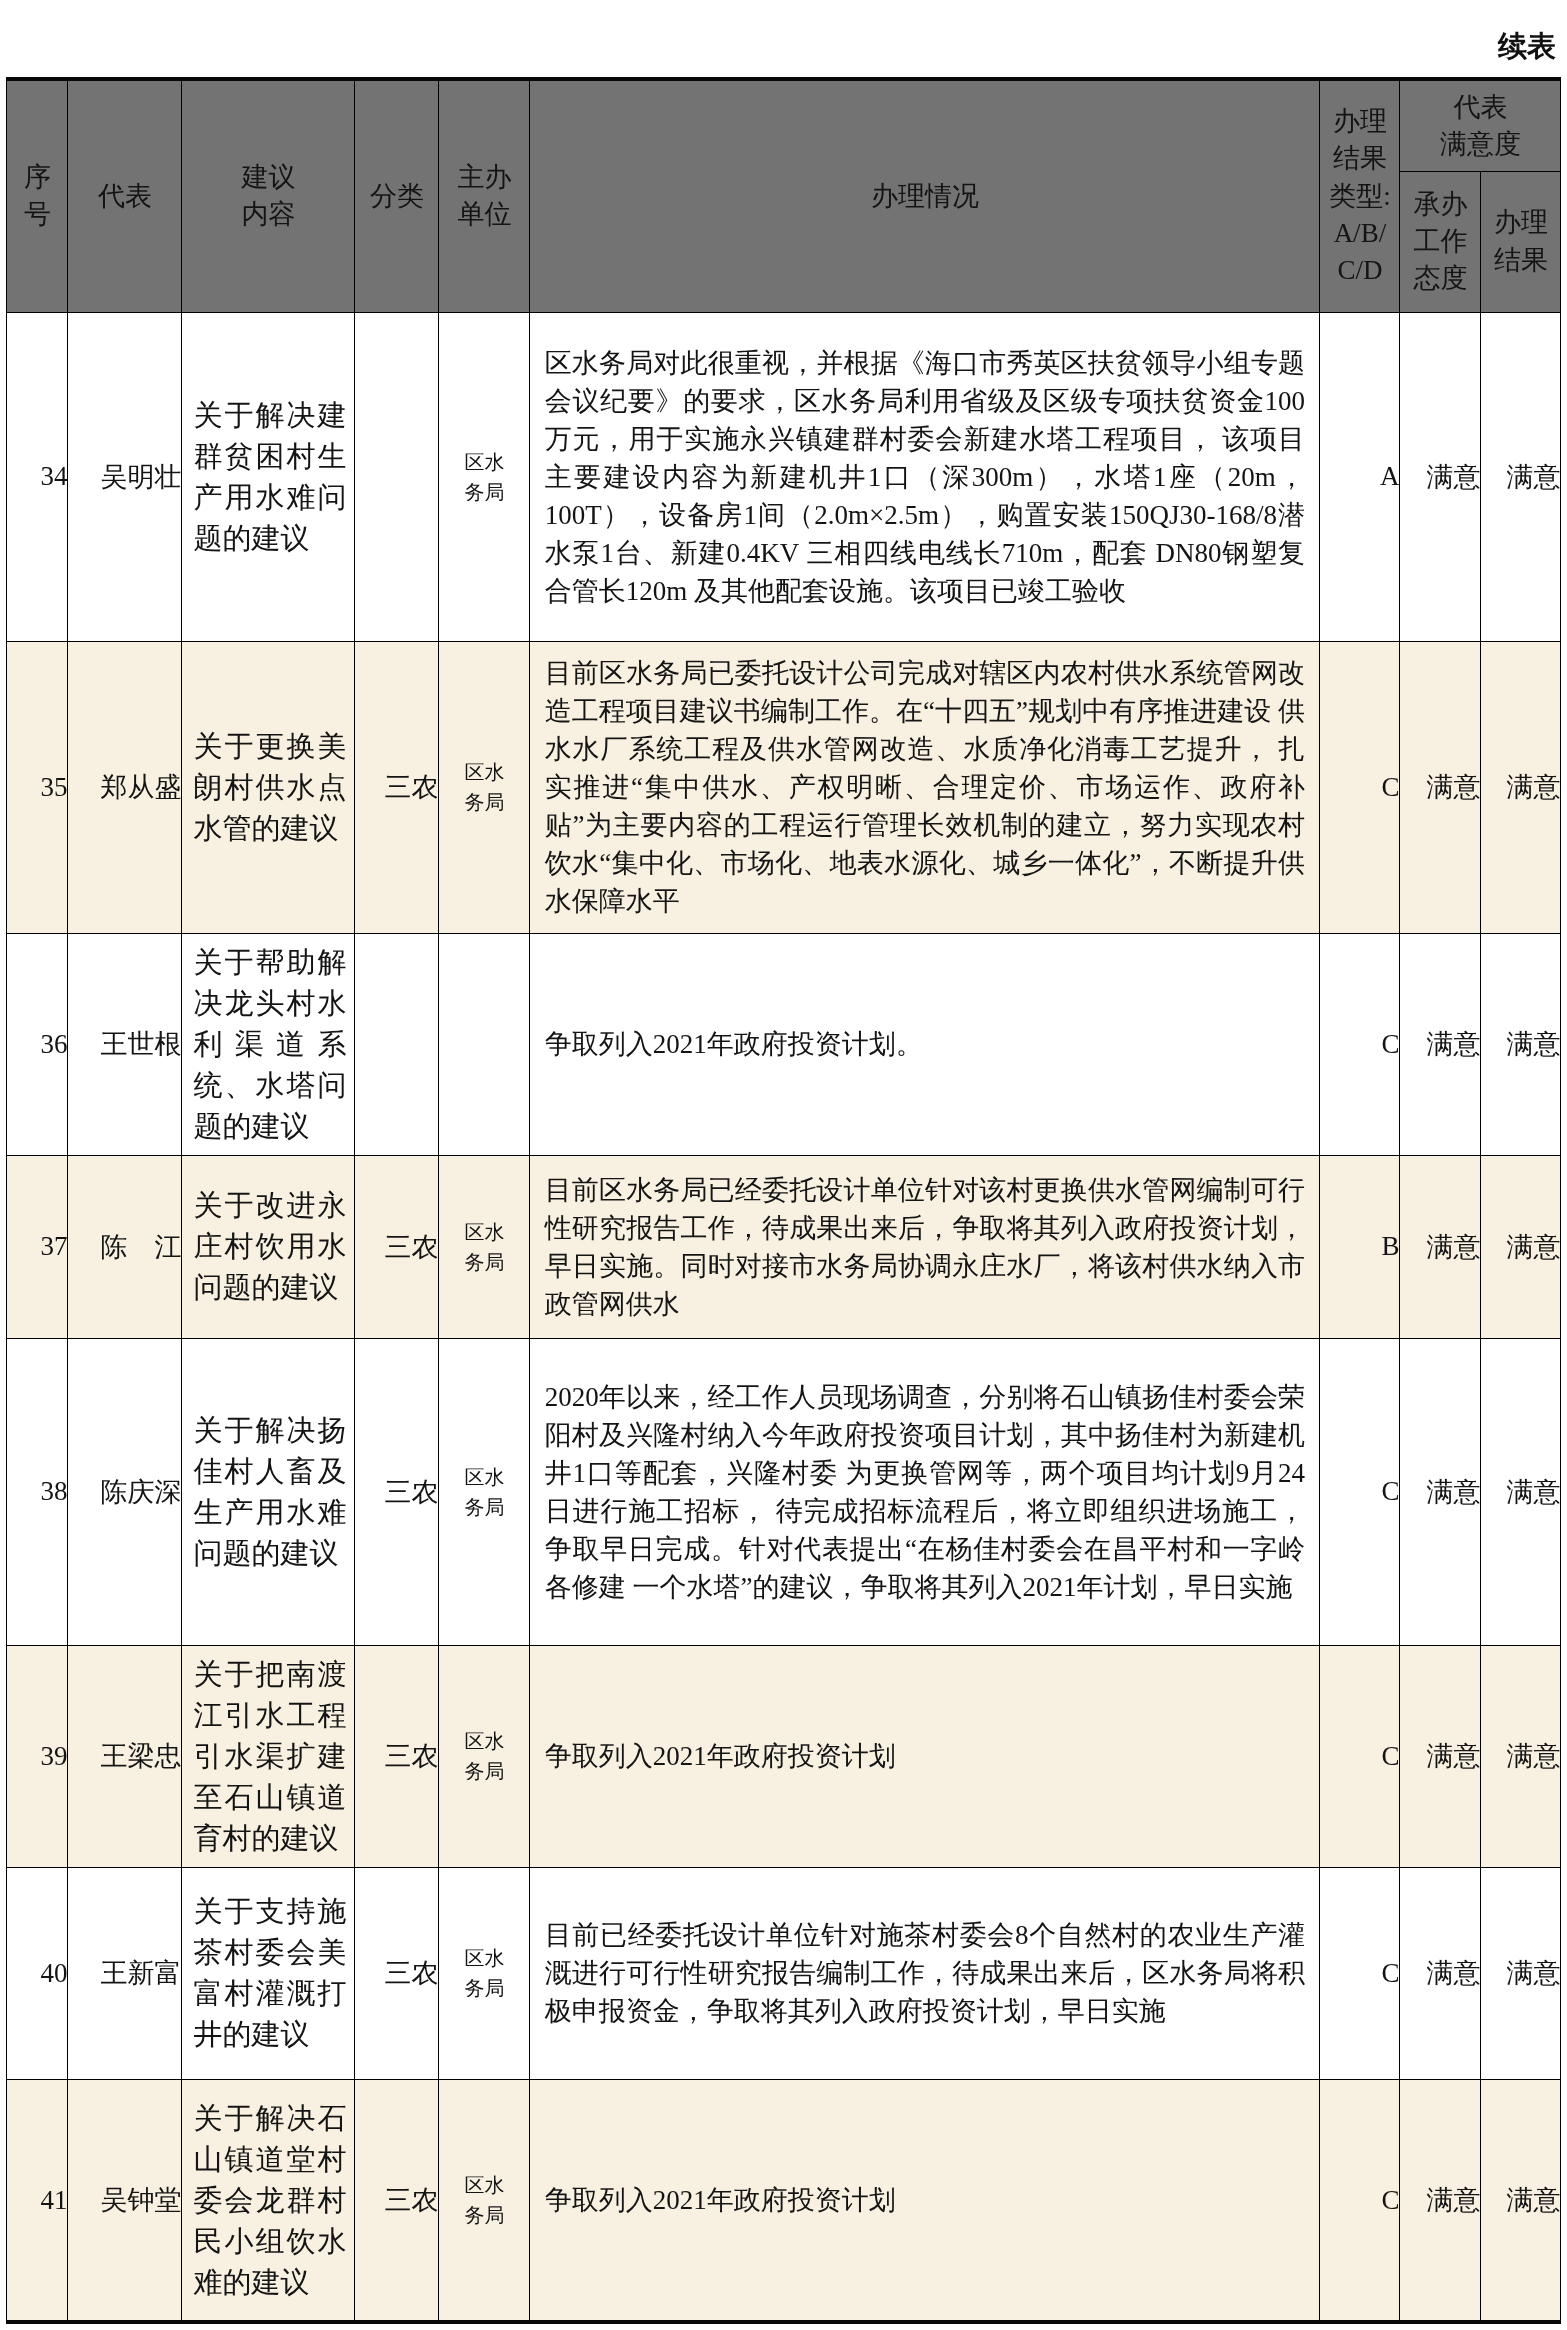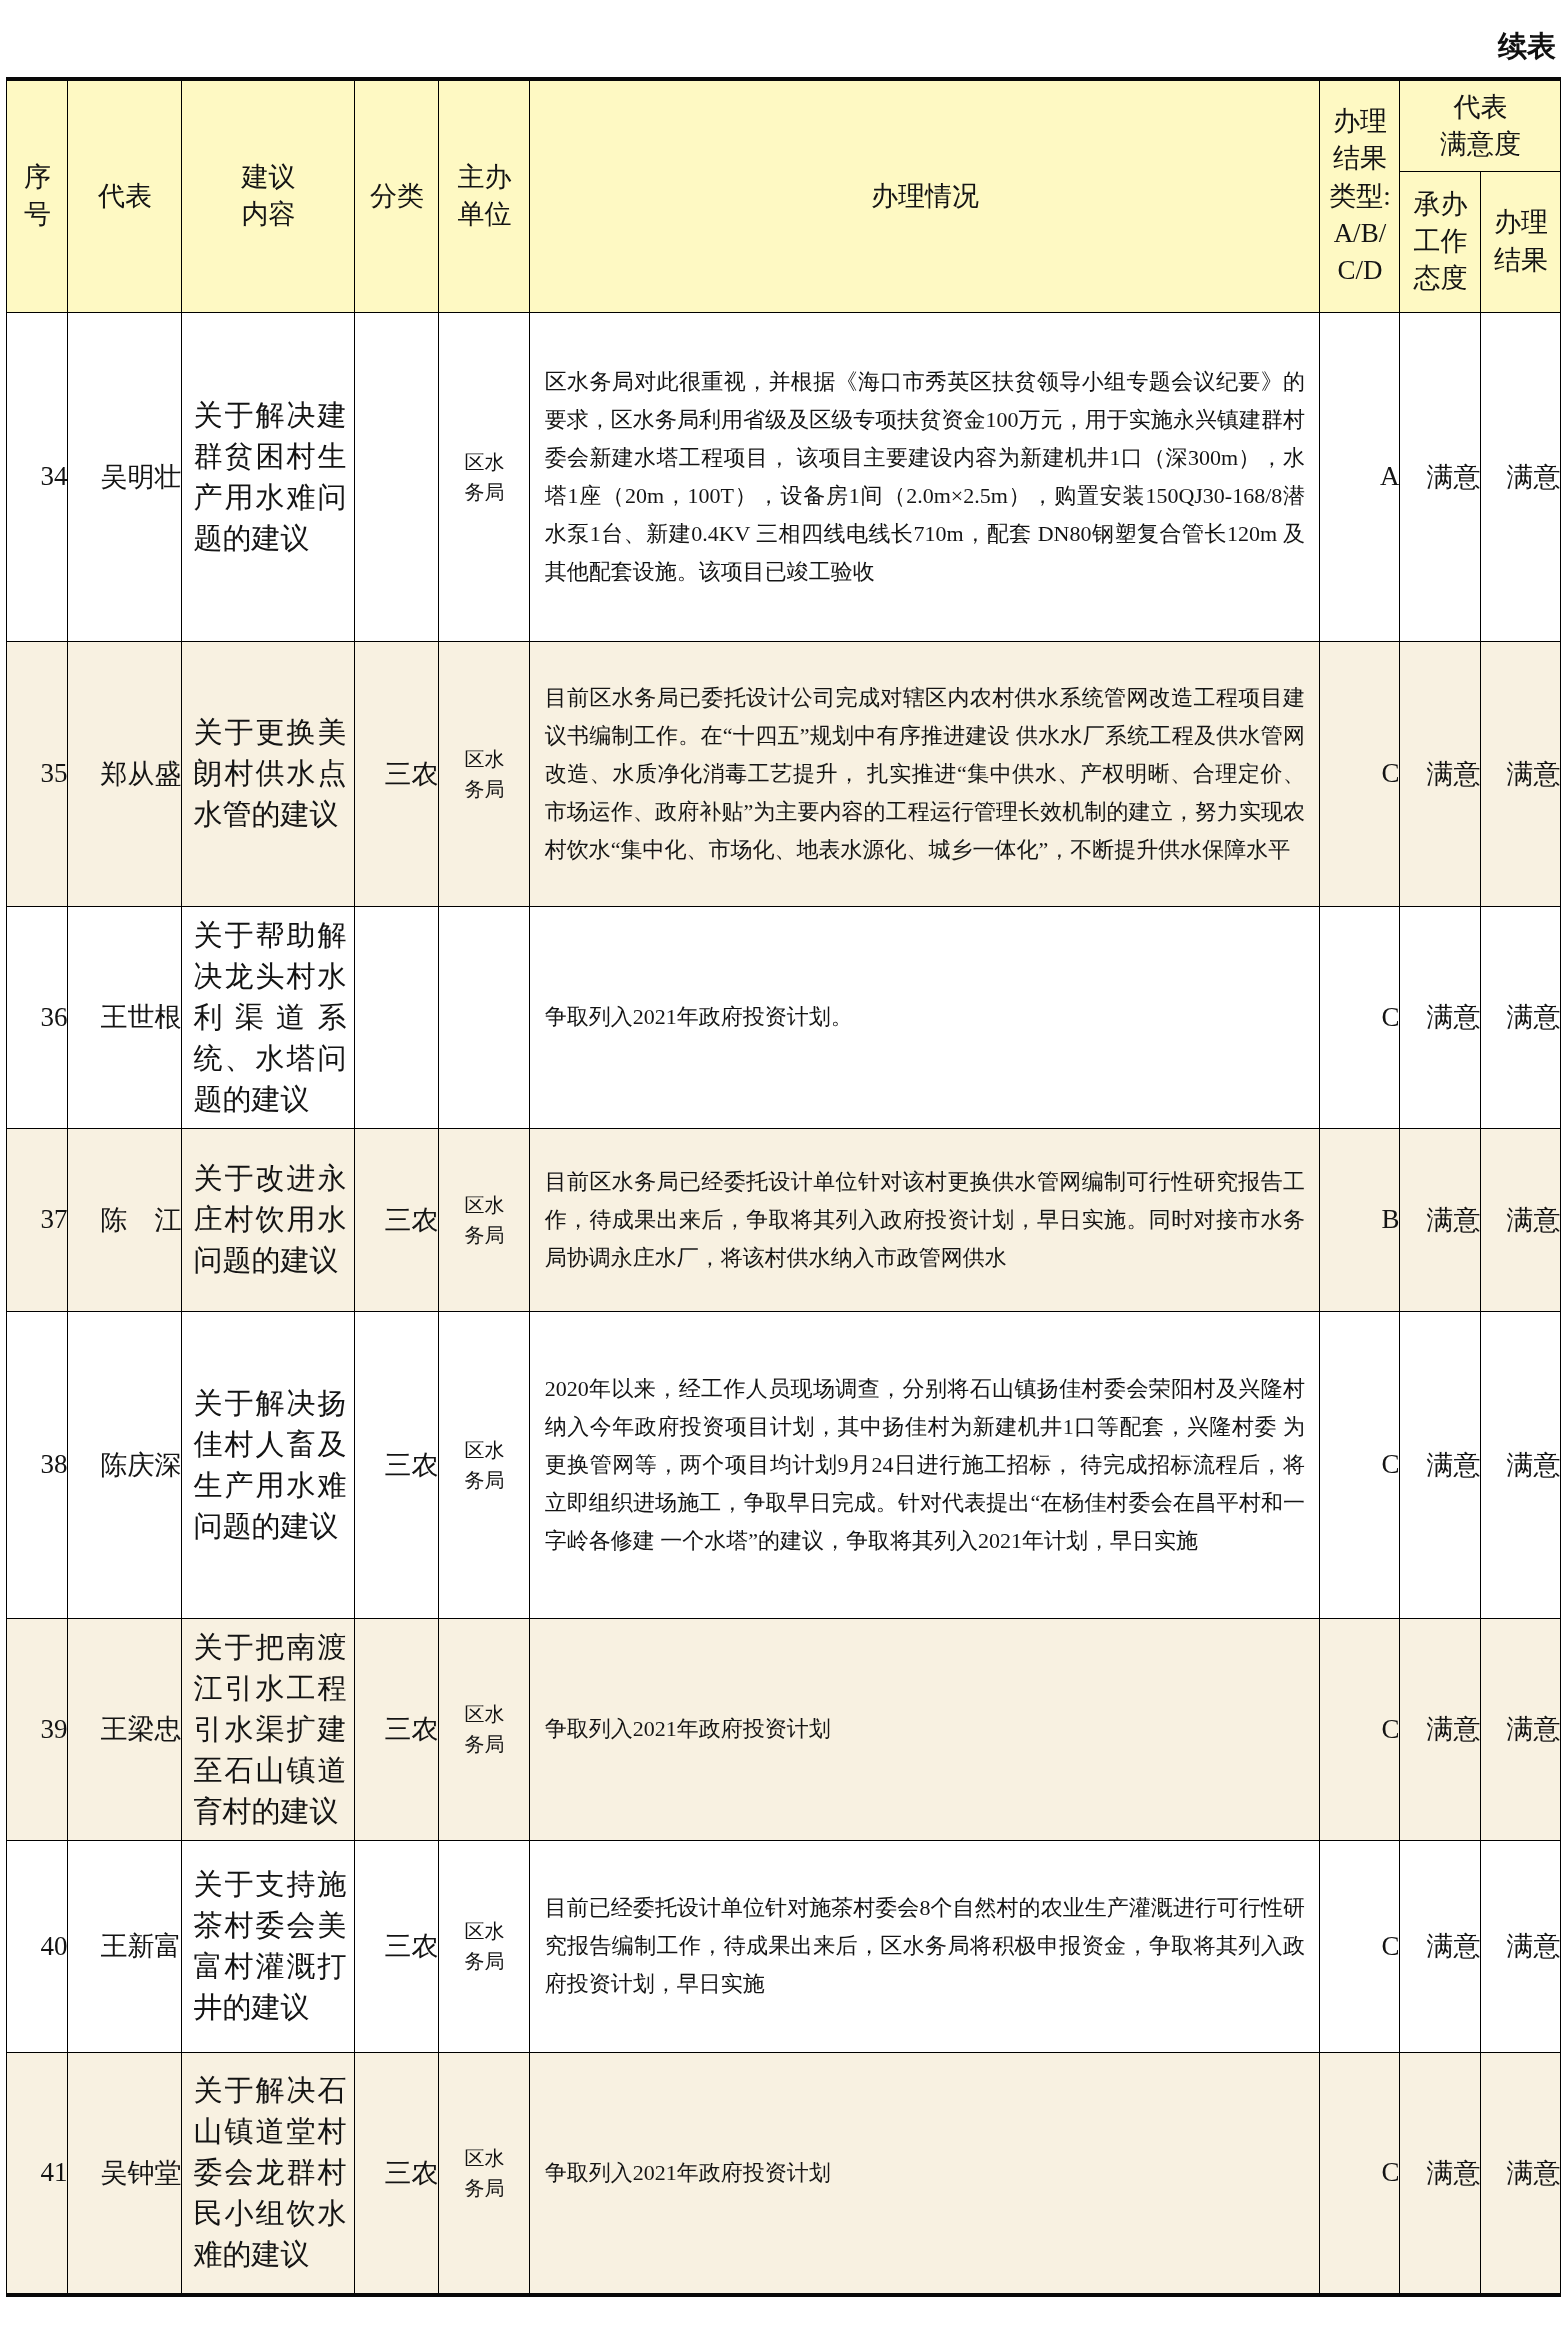--- a/index.html
+++ b/index.html
@@ -17,40 +17,40 @@
     position:absolute;left:6.4px;top:77px;width:1553px;
     border-collapse:collapse;table-layout:fixed;
     border-left:1.6px solid #000;border-right:1.6px solid #000;
     border-top:4.8px solid #080808;border-bottom:4px solid #080808;
   }
   col.c1{width:61px}col.c2{width:114px}col.c3{width:173px}
   col.c4{width:84px}col.c5{width:91px}col.c6{width:790px}
   col.c7{width:80px}col.c8{width:81px}col.c9{width:80px}
   th,td{border:1.6px solid #000;vertical-align:middle;padding:0;overflow:hidden;}
   th{
-    background:#fef9c3;font-weight:normal;font-size:27px;line-height:1.38;
+    background:#737373;font-weight:normal;font-size:27px;line-height:1.38;
     text-align:center;white-space:pre-line;
   }
   .hr1{height:92px}.hr2{height:141px}
   .r34{height:329px}.r35{height:265px}.r36{height:209px}.r37{height:183px}
   .r38{height:307px}.r39{height:203px}.r40{height:212px}.r41{height:243px}
   tr.alt td{background:#f8f1e1;}
   td.c-seq,td.c-rep,td.c-cat,td.c-typ,td.c-att,td.c-res{
     text-align:right;font-size:27px;
   }
   td.c-org{
     text-align:center;font-size:20px;white-space:pre-line;line-height:1.5;
   }
   td.c-sug{
     font-size:29px;line-height:41px;text-align:justify;text-align-last:left;
     padding:8px 8px 8px 11px;
     margin-top:44px;
   }
   td.c-han{
-    font-size:22px;line-height:38px;text-align:justify;text-align-last:left;
+    font-size:27px;line-height:38px;text-align:justify;text-align-last:left;
     padding:12.7px 14.3px;
   }
 </style>
 </head>
 <body>
 
 <div class="cont-label">续表</div>
 
 <table class="main">
   <colgroup>

